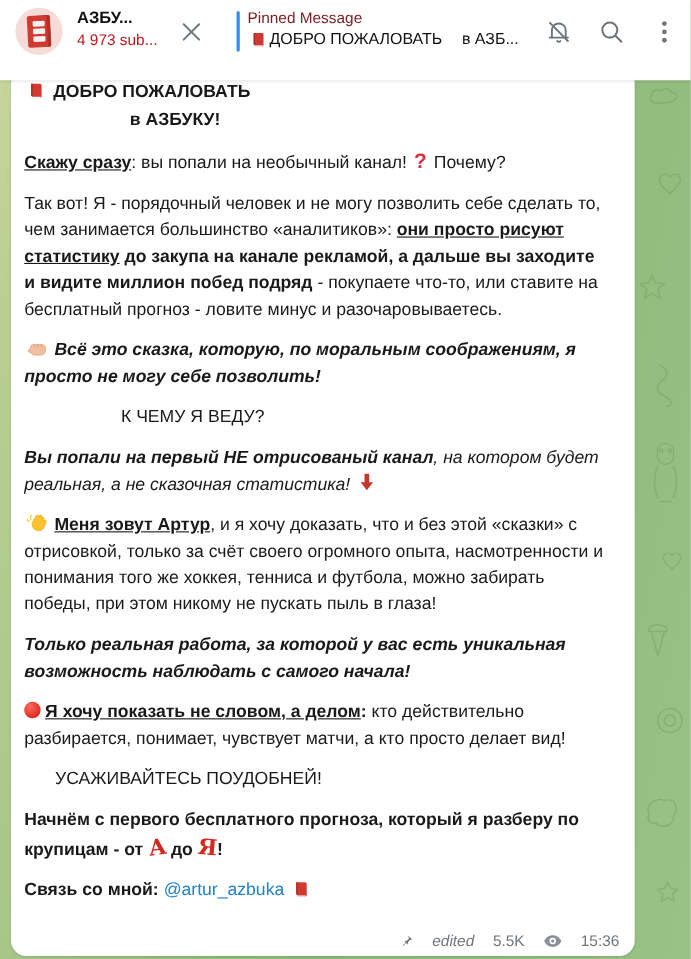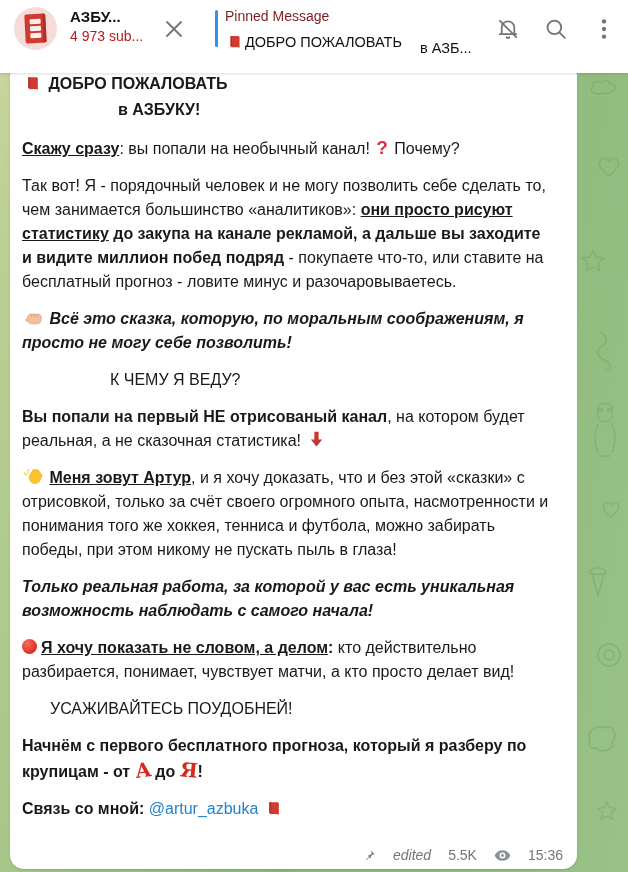--- a/index.html
+++ b/index.html
@@ -27,36 +27,36 @@
   }
   .avatar .book i{display:block;width:11px;height:5px;background:rgba(255,255,255,.92);border-radius:1px;}
   .hdr-info{position:absolute;left:70px;top:8px;width:92px;cursor:pointer;}
   .hdr-title{font-size:15px;font-weight:bold;color:#111;white-space:nowrap;}
   .hdr-sub{font-size:14px;color:#b91c1c;margin-top:3px;white-space:nowrap;}
   .close-btn{position:absolute;left:162px;top:17px;width:24px;height:24px;cursor:pointer;}
   .pinned{position:absolute;left:215px;top:8px;width:260px;cursor:pointer;}
   .pinned-bar{position:absolute;left:0;top:2px;width:2.5px;height:37px;background:#3390ec;border-radius:2px;}
   .pinned-label{margin-left:10px;font-size:14px;color:#7f1d1d;font-weight:500;}
   .pinned-preview{margin-left:10px;margin-top:4px;font-size:14.5px;color:#111;white-space:nowrap;display:flex;align-items:center;}
-  .pinned-preview .sfx{margin-left:18px;margin-top:12px;}
+  .pinned-preview .sfx{margin-left:18px;}
   .hdr-ico{position:absolute;top:16px;width:26px;height:26px;cursor:pointer;}
 
   
   .bubble{
     position:absolute;left:10px;top:62px;width:567px;height:807px;background:#ffffff;
     border-radius:14px;box-sizing:border-box;padding:9px 26px 8px 12px;overflow:hidden;
     box-shadow:0 1px 2px rgba(16,35,47,.15);
   }
   .bubble p{margin:0 0 13px 0;font-size:16px;line-height:24px;color:#19191c;}
   p.msg-title{line-height:26px;font-weight:bold;}
   .ind2{display:inline-block;margin-left:96px;}
   .b{font-weight:bold;}
   .bi{font-weight:bold;font-style:italic;}
   .u{text-decoration:underline;}
-  .it{}
+  .it{font-style:italic;}
   .p-center1{padding-left:88px;}
   .p-center2{padding-left:28px;}
   .redq{color:#dd2e44;font-weight:800;font-size:19px;padding:0 2px;}
   .redletter{display:inline-block;color:#d5281e;font-weight:800;font-size:20px;font-family:"DejaVu Serif",serif;}
   .redletter.a{transform:rotate(-7deg);}
   .redletter.ya{transform:rotate(5deg);}
   .link{color:#2481cc;cursor:pointer;text-decoration:none;}
   .emo{display:inline-block;vertical-align:-3px;margin:0 2px;}
   .redcirc{display:inline-block;width:15px;height:15px;border-radius:50%;vertical-align:-1px;margin-right:4px;
     background:radial-gradient(circle at 35% 30%,#ff6b5e,#dd2e1f 70%);}

